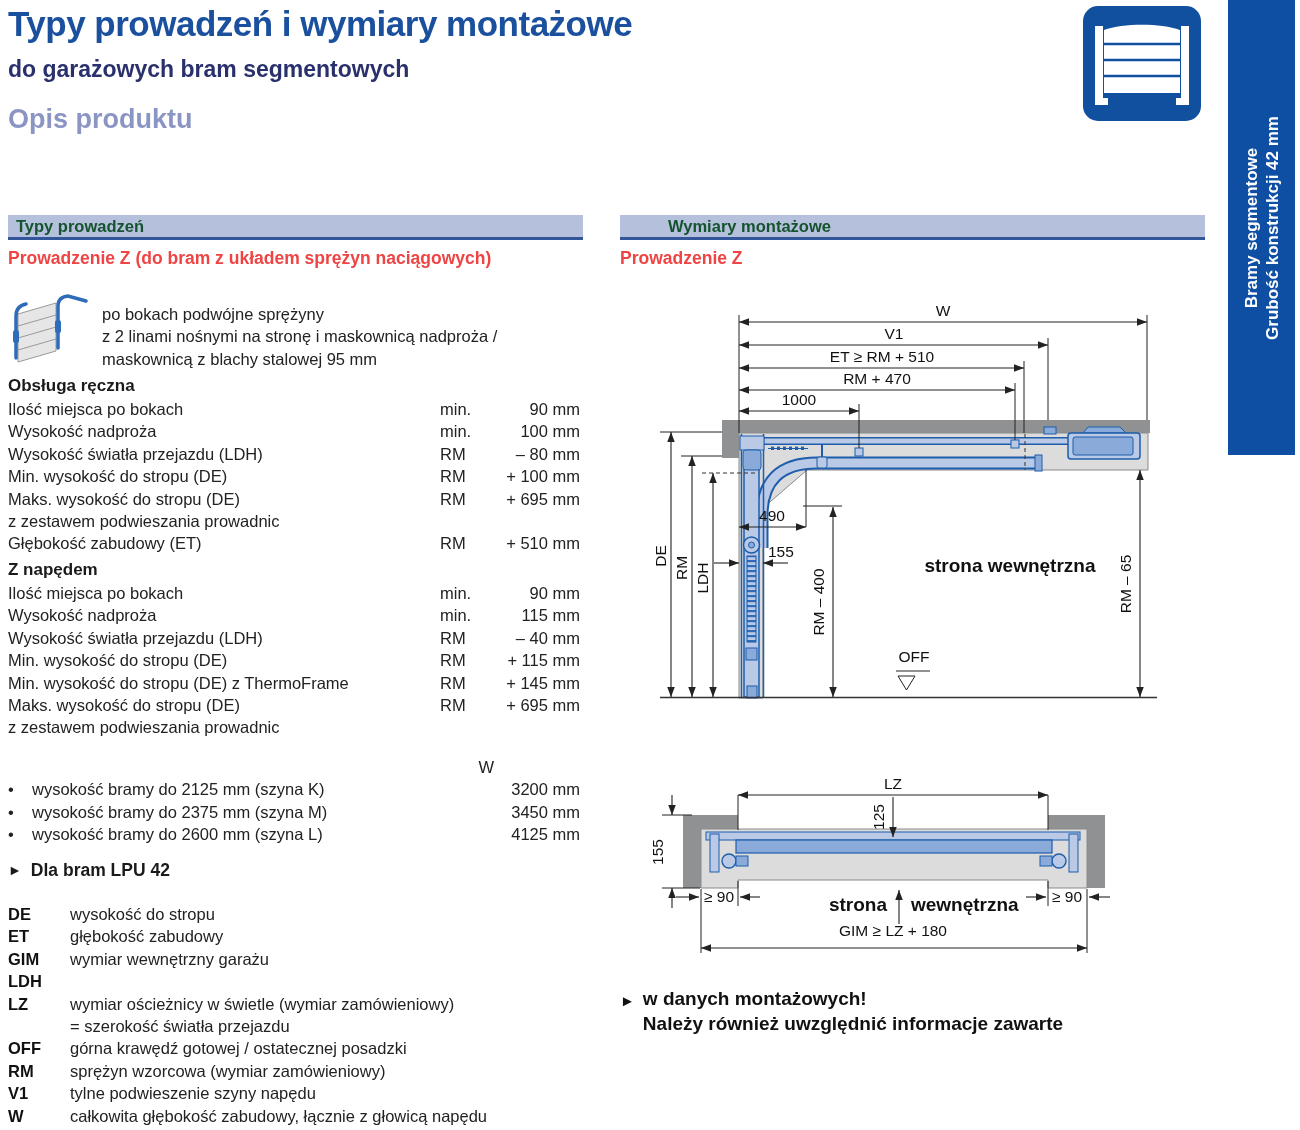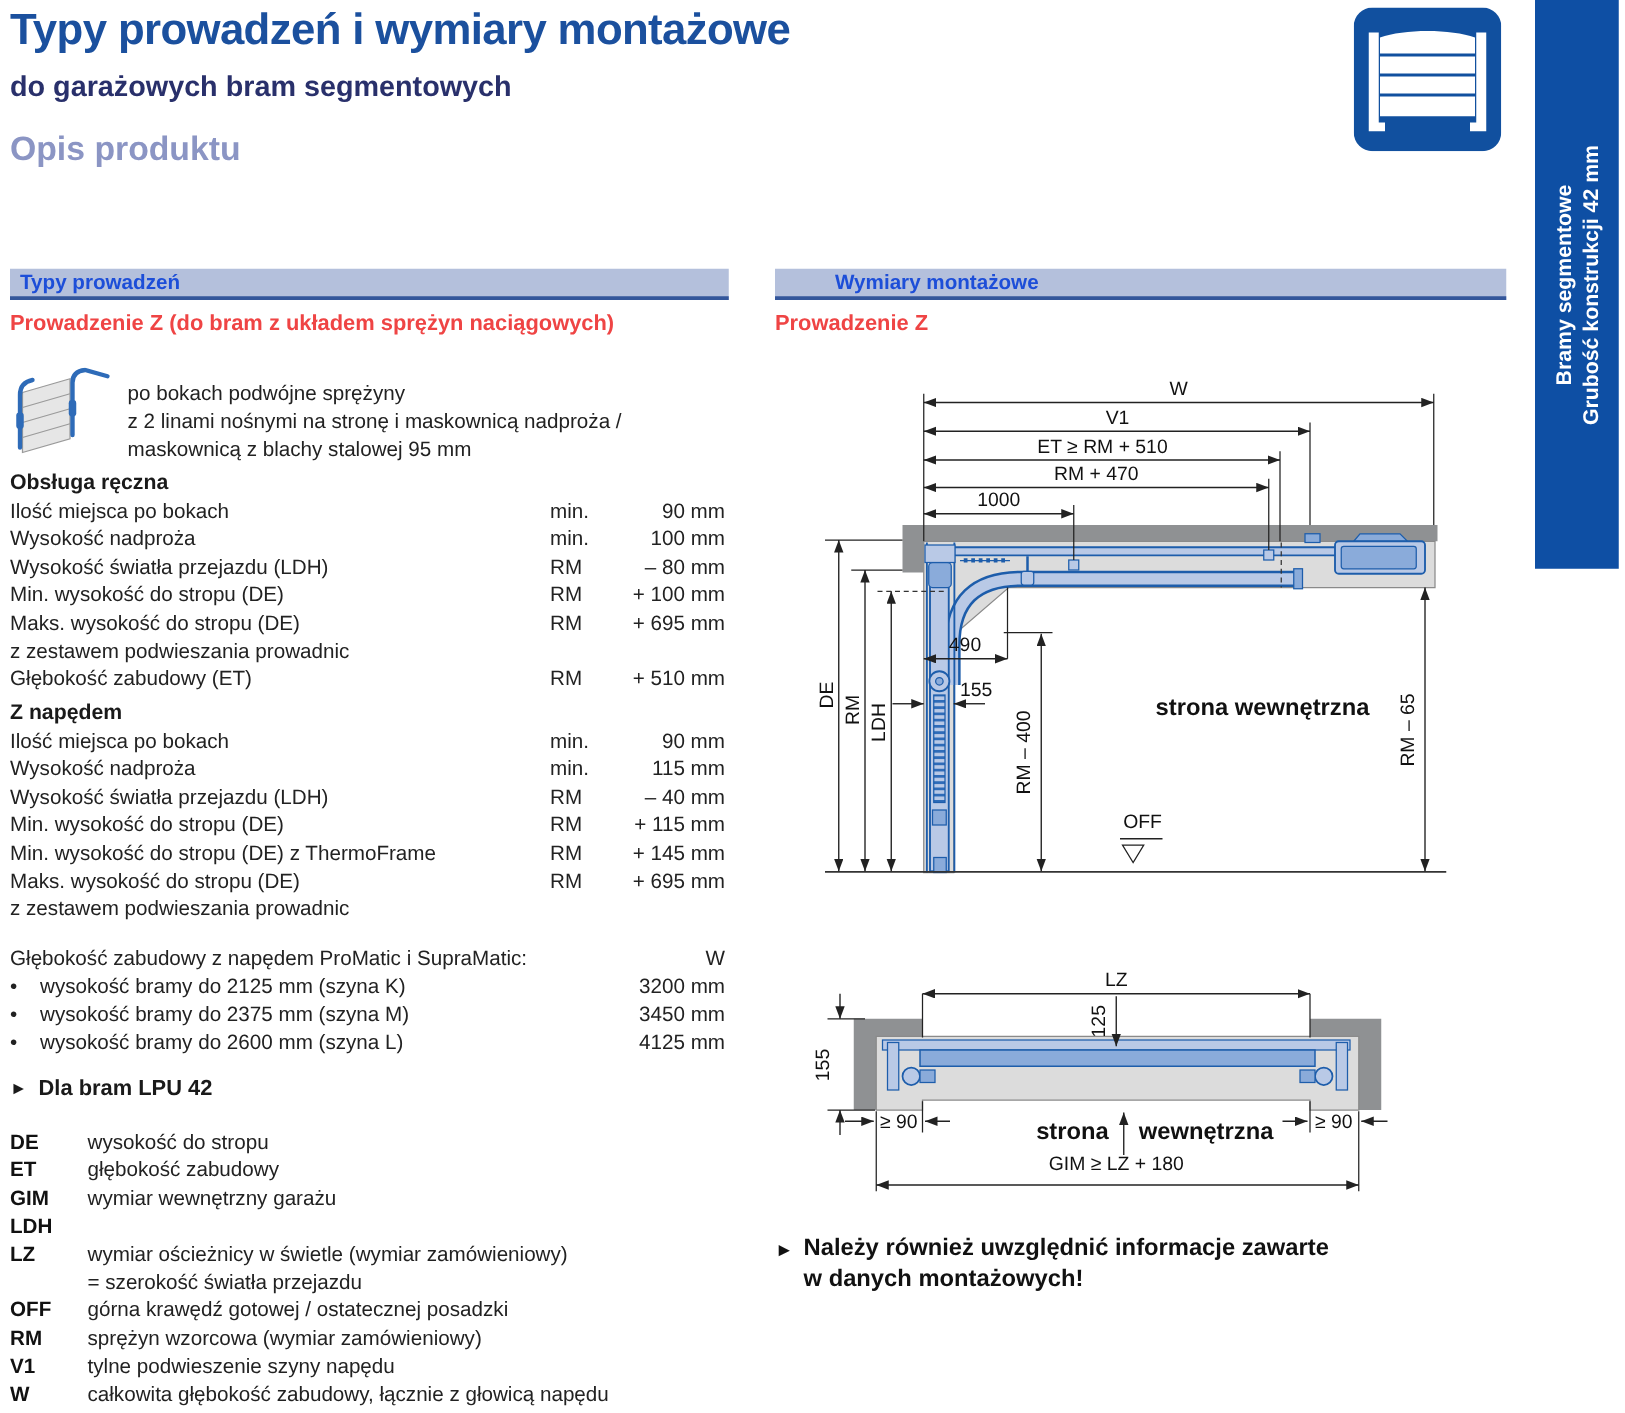--- a/index.html
+++ b/index.html
@@ -6,21 +6,21 @@
   .page { position:relative; width:1300px; height:1130px; background:#fff; overflow:hidden;
           font-family:"Liberation Sans", sans-serif; color:#1a1a1a; }
 
   
   .h1 { position:absolute; left:8px; top:4px; font-size:35px; font-weight:bold; color:#1b509e; letter-spacing:-0.5px; }
   .h2 { position:absolute; left:8px; top:56px; font-size:23px; font-weight:bold; color:#29306b; }
   .h3 { position:absolute; left:8px; top:104px; font-size:27px; font-weight:bold; color:#8b95c4; }
 
   
   .bar { position:absolute; height:25px; background:#b4c0dc; border-bottom:3px solid #33569b;
-         box-sizing:border-box; font-size:16.5px; font-weight:bold; color:#1d4ed8; padding:2px 0 0 8px; }
+         box-sizing:border-box; font-size:16.5px; font-weight:bold; color:#14532d; padding:2px 0 0 8px; }
   .bar-left  { left:8px;   top:215px; width:575px; }
   .bar-right { left:620px; top:215px; width:585px;padding-left:48px; }
   .subhead { position:absolute; font-size:17.5px; font-weight:bold; color:#ef4444; }
   .subhead-left  { left:8px;   top:248px; }
   .subhead-right { left:620px; top:248px; }
 
   
   .intro { position:absolute; left:8px; top:294px; display:flex; width:575px;align-items:flex-end; }
   .intro-text { margin-left:12px; font-size:16.5px; line-height:22.4px; color:#222; }
 
@@ -188,21 +188,20 @@
       </div>
     <div class="row">
         <span>z zestawem podwieszania prowadnic</span>
         <span class="u"></span>
         <span class="v"></span>
       </div>
   </div>
 
   <div class="spec depth" style="top:756px">
     <div class="hrow">
-        <span>Głębokość zabudowy z napędem ProMatic i SupraMatic:</span>
         <span class="v">W</span>
       </div>
     <div class="irow">
         <span>•</span>
         <span>wysokość bramy do 2125 mm (szyna K)</span>
         <span class="v">3200 mm</span>
       </div>
     <div class="irow">
         <span>•</span>
         <span>wysokość bramy do 2375 mm (szyna M)</span>
@@ -428,18 +427,18 @@
       <text x="893" y="936" text-anchor="middle">GIM ≥ LZ + 180</text>
       <line class="dim" x1="701" y1="948" x2="1087" y2="948" marker-start="url(#ah)" marker-end="url(#ah)"></line>
       <line class="dimthin" x1="701" y1="889" x2="701" y2="953"></line>
       <line class="dimthin" x1="1087" y1="889" x2="1087" y2="953"></line>
     </g>
   </svg>
 
   <div class="note">
     <span class="tri">►</span>
     <span>
+      <div>w danych montażowych!</div>
       <div>Należy również uwzględnić informacje zawarte</div>
-      <div>w danych montażowych!</div>
     </span>
   </div>
 
 </div>
 
 </body></html>

